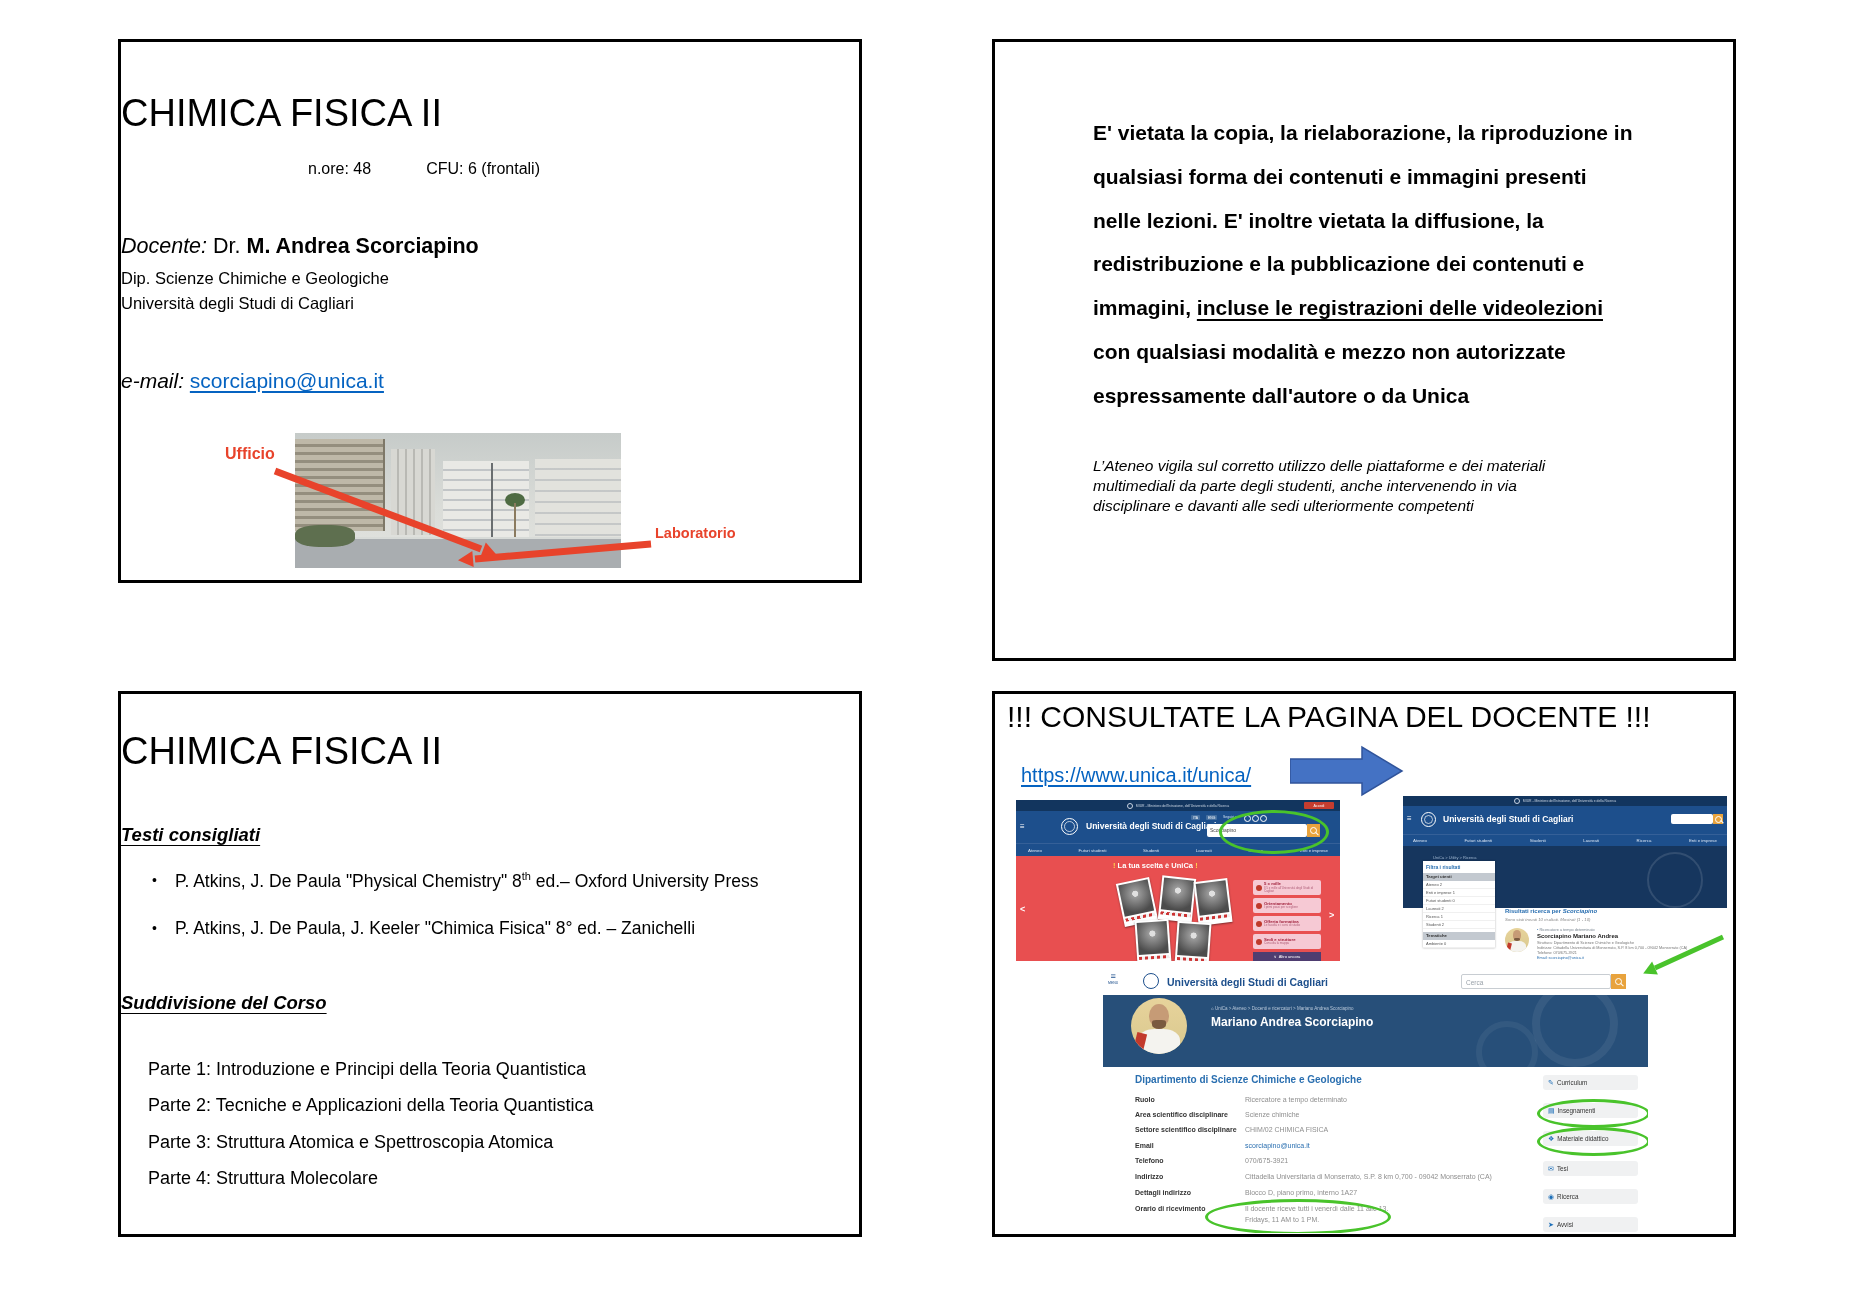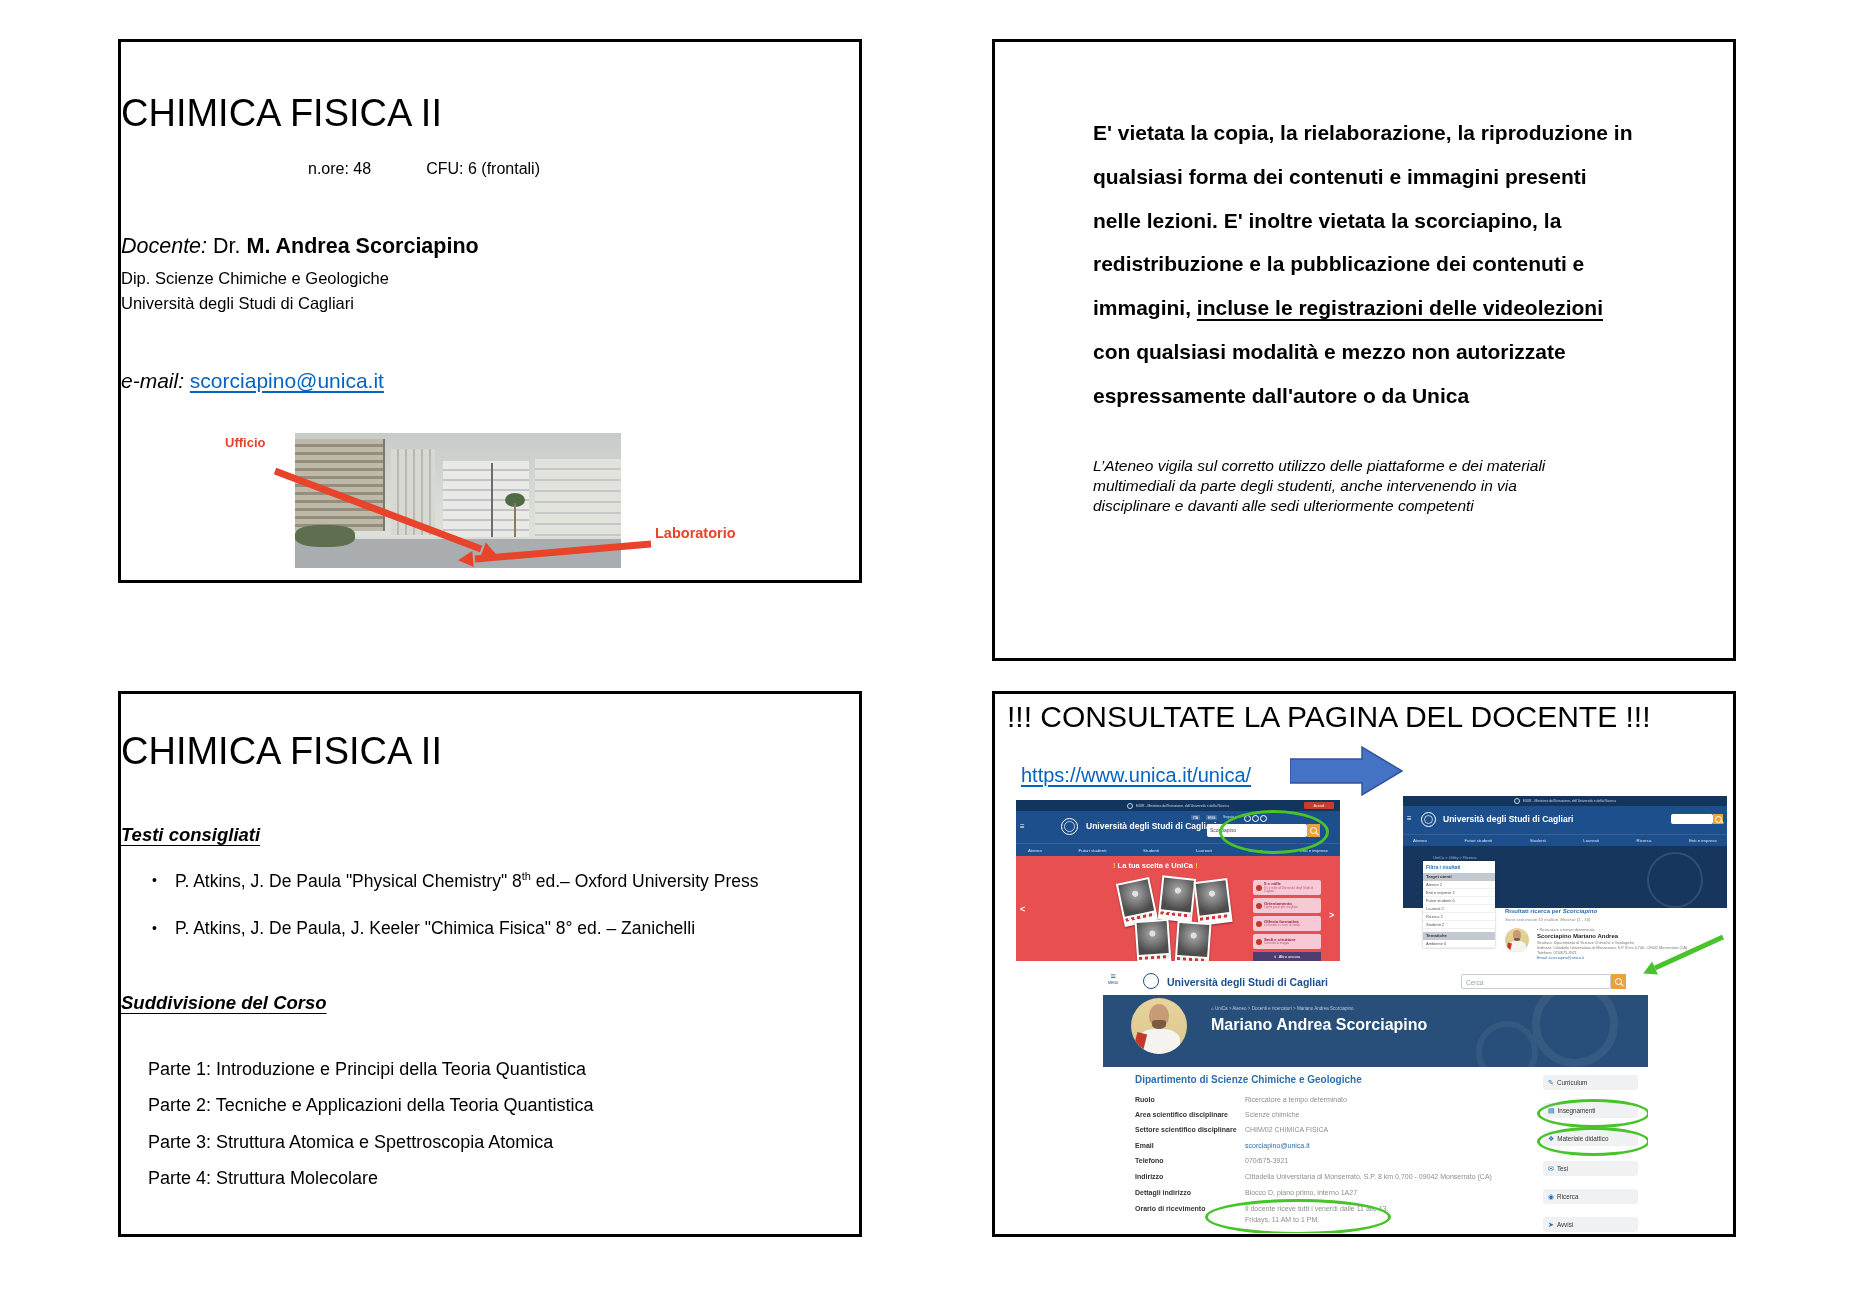--- a/index.html
+++ b/index.html
@@ -109,36 +109,36 @@
       <div class="ph-bldM"></div>
       <div class="ph-bldC"></div>
       <div class="ph-bldR"></div>
       <div class="ph-palm"></div>
       <div class="ph-trunk"></div>
       <div class="ph-lamp"></div>
       <div class="ph-road"></div>
       <div class="ph-bush"></div>
     </div>
 
-    <div class="abs nw red" style="left:104px;top:393px;font-size:13px">Ufficio</div>
+    <div class="abs nw red" style="left:104px;top:403px;font-size:16px">Ufficio</div>
     <div class="abs nw red" style="left:534px;top:483px;font-size:14.5px">Laboratorio</div>
 
     <svg class="ovl" width="738" height="538" viewBox="0 0 738 538">
       <line x1="154" y1="429" x2="360" y2="507" stroke="#e8432b" stroke-width="7"></line>
       <polygon points="376,513.3 359.2,515.5 364.8,500.5" fill="#e8432b"></polygon>
       <line x1="530" y1="502" x2="354" y2="517" stroke="#e8432b" stroke-width="7"></line>
       <polygon points="337,518.3 351.3,509 352.7,525" fill="#e8432b"></polygon>
     </svg>
   </section>
 
   <section class="slide" style="left:992px;top:39px;height:622px">
     <div class="abs ctr" style="left:98px;width:620px;top:69px;font-size:21px;font-weight:bold;line-height:43.8px">
       <div class="nw">E' vietata la copia, la rielaborazione, la riproduzione in</div>
       <div class="nw">qualsiasi forma dei contenuti e immagini presenti</div>
-      <div class="nw">nelle lezioni. E' inoltre vietata la scorciapino, la</div>
+      <div class="nw">nelle lezioni. E' inoltre vietata la diffusione, la</div>
       <div class="nw">redistribuzione e la pubblicazione dei contenuti e</div>
       <div class="nw"><span>immagini, </span><span class="uline">incluse le registrazioni delle videolezioni</span></div>
       <div class="nw">con qualsiasi modalità e mezzo non autorizzate</div>
       <div class="nw">espressamente dall'autore o da Unica</div>
     </div>
     <div class="abs ctr" style="left:98px;width:620px;top:414px;font-size:15.5px;font-style:italic;line-height:20.2px">
       <div class="nw">L’Ateneo vigila sul corretto utilizzo delle piattaforme e dei materiali</div>
       <div class="nw">multimediali da parte degli studenti, anche intervenendo in via</div>
       <div class="nw">disciplinare e davanti alle sedi ulteriormente competenti</div>
     </div>
@@ -357,21 +357,21 @@
         <span class="avatar" style="left:28px;top:3px;width:56px;height:56px">
           <span class="head"></span>
             <span class="beard"></span>
             <span class="body"></span>
             <span class="obj"></span>
         </span>
         <span class="t" style="left:108px;top:11px;font-size:4.5px;color:#b9c8da">
           <span>⌂ </span>
           <span>UniCa &gt; Ateneo &gt; Docenti e ricercatori &gt; Mariano Andrea Scorciapino</span>
         </span>
-        <span class="t" style="left:108px;top:21px;font-size:16px;font-weight:bold;color:#fff">Mariano Andrea Scorciapino</span>
+        <span class="t" style="left:108px;top:21px;font-size:12px;font-weight:bold;color:#fff">Mariano Andrea Scorciapino</span>
       </div>
 
       <span class="t" style="left:32px;top:105px;font-size:10px;font-weight:bold;color:#2a6fb0">Dipartimento di Scienze Chimiche e Geologiche</span>
 
       <div class="prow" style="top:127px">
         <div class="pl">Ruolo</div>
         <div class="pv">Ricercatore a tempo determinato</div>
       </div>
       <div class="prow" style="top:142px">
         <div class="pl">Area scientifico disciplinare</div>

